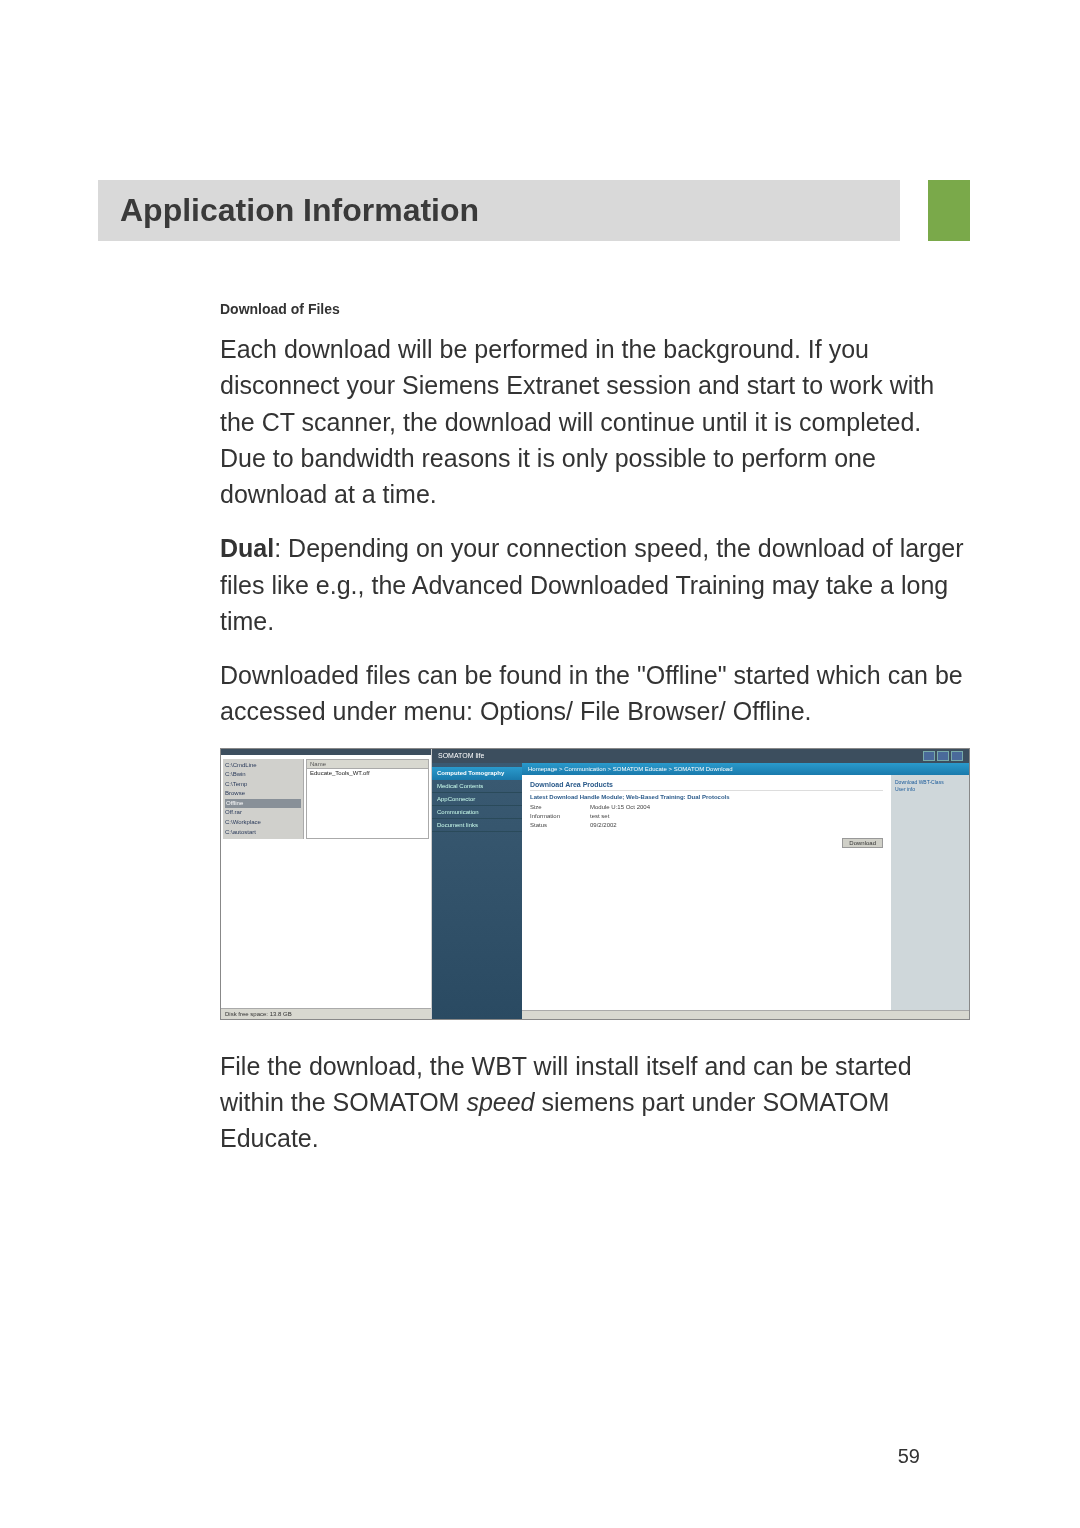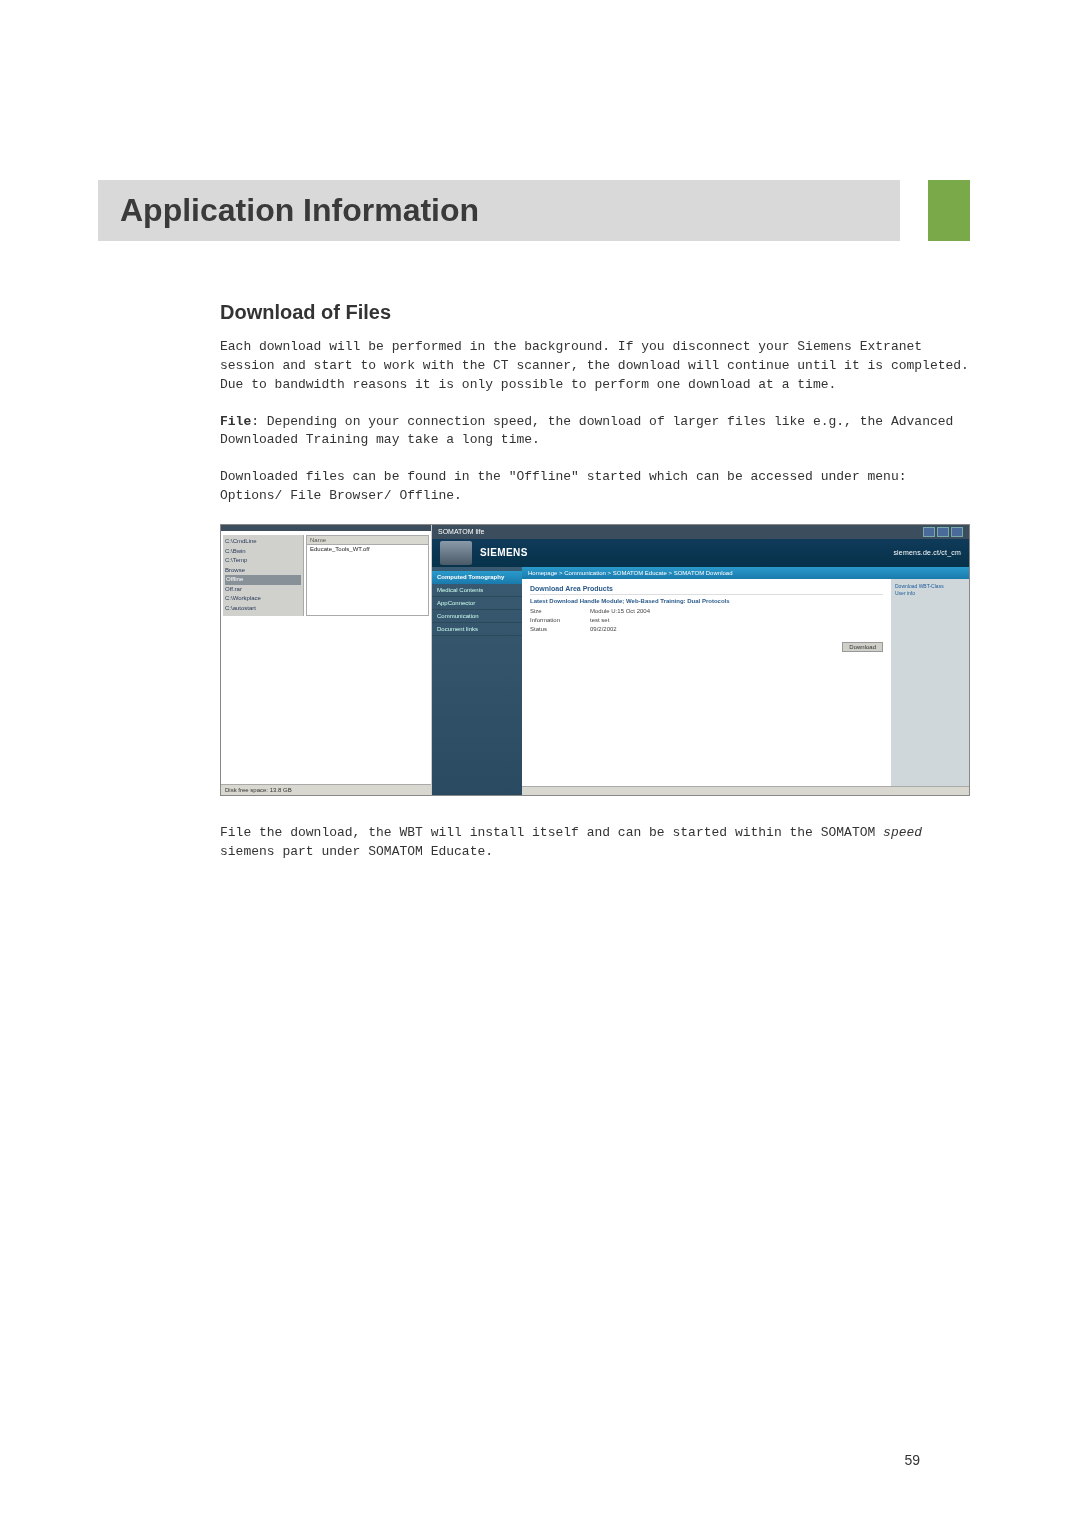--- a/index.html
+++ b/index.html
@@ -36,31 +36,30 @@
   }
   .header-green {
     width: 42px;
     background: #7aa94a;
     margin-left: 8px;
   }
   .content {
     padding-left: 110px;
   }
   h2.subhead {
-    font-size: 20px;
+    font-size: 14px;
     font-weight: bold;
     margin: 0 0 14px 0;
     color: #333;
   }
   p.body-text {
-    font-size: 13px;
+    font-size: 25px;
     line-height: 1.45;
     margin: 0 0 18px 0;
     color: #333;
-    font-family: Liberation Mono, monospace;
   }
   .note-bold {
     font-weight: bold;
   }
   .italic {
     font-style: italic;
   }
   .figure {
     width: 100%;
     margin: 18px 0 28px 0;
@@ -279,21 +278,21 @@
   }
   .ss-footer {
     height: 8px;
     background: #d8d8d0;
     border-top: 1px solid #aaa;
   }
   .page-num {
     position: absolute;
     bottom: 60px;
     right: 160px;
-    font-size: 14px;
+    font-size: 20px;
     color: #333;
   }
 </style>
 </head>
 <body>
 
 <div class="page">
 
   <div class="header-row">
     <div class="header-bar">
@@ -302,21 +301,21 @@
     <div class="header-green"></div>
   </div>
 
   <div class="content">
 
     <h2 class="subhead">Download of Files</h2>
 
     <p class="body-text">Each download will be performed in the background. If you disconnect your Siemens Extranet session and start to work with the CT scanner, the download will continue until it is completed. Due to bandwidth reasons it is only possible to perform one download at a time.</p>
 
     <p class="body-text">
-      <span class="note-bold">File</span><span>: Depending on your connection speed, the download of larger files like e.g., the Advanced Downloaded Training may take a long time.</span>
+      <span class="note-bold">Dual</span><span>: Depending on your connection speed, the download of larger files like e.g., the Advanced Downloaded Training may take a long time.</span>
     </p>
 
     <p class="body-text">Downloaded files can be found in the "Offline" started which can be accessed under menu: Options/ File Browser/ Offline.</p>
 
     <div class="figure">
       <div class="screenshot">
 
         <div class="ss-left">
           <div class="ss-left-top"></div>
           <div class="ss-tree">
@@ -341,26 +340,20 @@
 
         <div class="ss-right">
           <div class="ss-right-title">
             <span>SOMATOM life</span>
             <span class="spacer-title"></span>
             <div class="win-btns">
               <div class="win-btn"></div>
               <div class="win-btn"></div>
               <div class="win-btn"></div>
             </div>
-          </div>
-          <div class="ss-banner">
-            <div class="logo-box"></div>
-            <span>SIEMENS</span>
-            <span class="spacer"></span>
-            <span class="tagline">siemens.de.ct/ct_cm</span>
           </div>
           <div class="ss-body">
             <div class="ss-nav">
               <div class="nav-head">Computed Tomography</div>
               <div class="nav-item">Medical Contents</div>
               <div class="nav-item">AppConnector</div>
               <div class="nav-item">Communication</div>
               <div class="nav-item">Document links</div>
             </div>
             <div class="ss-main">

